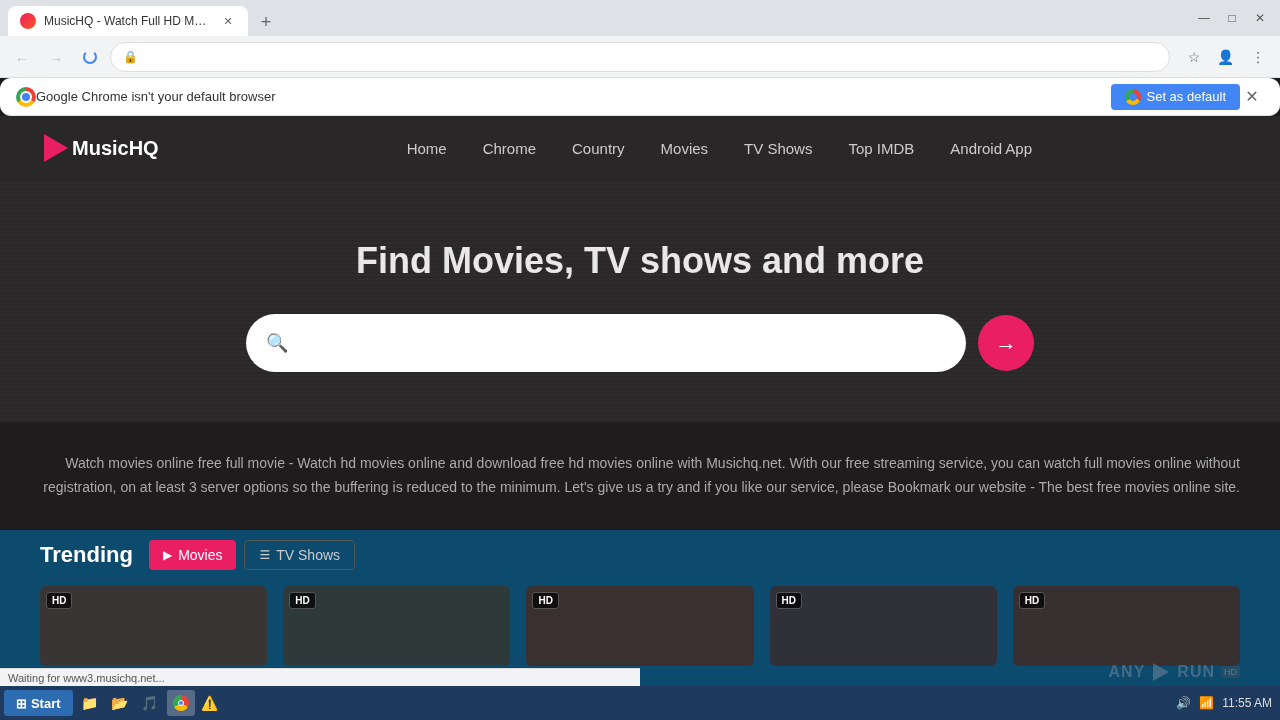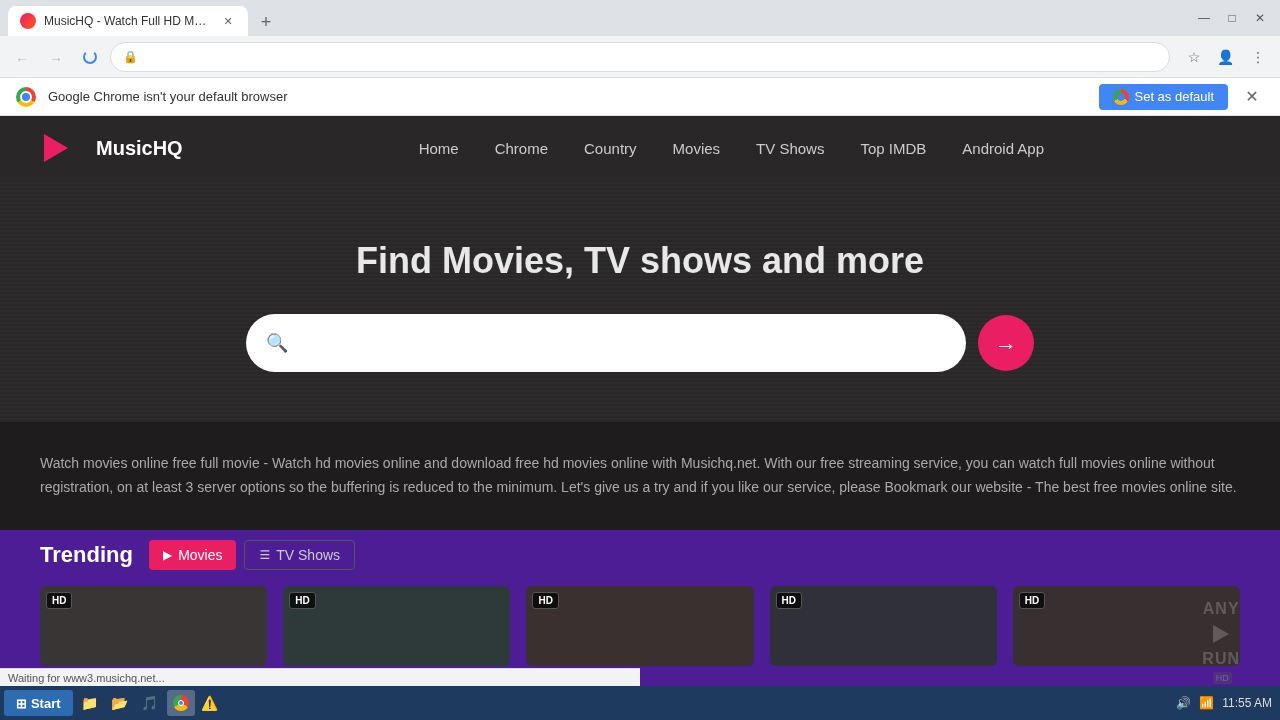--- a/index.html
+++ b/index.html
@@ -100,22 +100,22 @@
       cursor: pointer; color: #666; font-size: 14px;
     }
 
     
     .notification-bar {
       background: #fff;
       height: 38px;
       display: flex;
       align-items: center;
       padding: 4px 16px;
-      gap: 12px;
       border-bottom: 1px solid #e0e0e0;
+      border-radius: 11px;
     }
     .notif-text { font-size: 13px; color: #333; flex: 1; }
     .set-default-btn {
       background: #4285f4;
       color: #fff;
       border: none;
       border-radius: 4px;
       padding: 5px 14px;
       font-size: 13px;
       cursor: pointer;
@@ -137,21 +137,21 @@
     
     .site-nav {
       background: #2a2728;
       height: 64px;
       display: flex;
       align-items: center;
       padding: 0 40px;
       gap: 0;
     }
     .site-logo {
-      display: flex; align-items: center; gap: 24px; margin-right: 40px;
+      display: flex; align-items: center; gap: 0; margin-right: 40px;
     }
     .logo-icon {
       width: 32px; height: 32px;
     }
     .logo-text { font-size: 20px; font-weight: bold; color: #fff; }
     .nav-links { display: flex; align-items: center; gap: 4px; flex: 1; justify-content: center; }
     .nav-link {
       color: #ccc; text-decoration: none; padding: 8px 16px; font-size: 15px; cursor: pointer;
       border-radius: 4px;
     }
@@ -209,25 +209,26 @@
       cursor: pointer; font-size: 22px; color: #fff; flex-shrink: 0;
     }
 
     
     .description {
       background: #1e1c1d;
       padding: 30px 40px;
       font-size: 14px;
       color: #aaa;
       line-height: 1.7;
+      text-align: right;
     }
 
     
     .trending-section {
-      background: #4c1d95;
+      background: #0c4a6e;
       padding: 10px 40px 28px;
     }
     .trending-header {
       display: flex;
       align-items: center;
       gap: 16px;
       margin-bottom: 16px;
     }
     .trending-title { font-size: 22px; color: #fff; font-weight: bold; }
     .trending-tabs { display: flex; gap: 8px; }
@@ -467,21 +468,21 @@
           <span class="hd-badge">HD</span>
         </div>
         <div class="movie-card" style="background:#303038;">
           <span class="hd-badge">HD</span>
         </div>
         <div class="movie-card" style="background:#383030;">
           <span class="hd-badge">HD</span>
         </div>
       </div>
 
-      <div style="position:absolute; bottom:10px; right:40px; display:flex; align-items:center; gap:4px; opacity:0.35;flex-direction:column;">
+      <div style="position:absolute; bottom:10px; right:40px; display:flex; align-items:center; gap:4px; opacity:0.35;">
         <span style="font-size:16px; color:#aaa; font-weight:bold; letter-spacing:1px;">ANY</span>
         <svg width="24" height="24" viewBox="0 0 24 24">
           <polygon points="4,3 20,12 4,21" fill="#aaa"></polygon>
         </svg>
         <span style="font-size:16px; color:#aaa; font-weight:bold; letter-spacing:1px;">RUN</span>
         <span style="font-size:9px; background:#555; color:#ccc; padding:1px 3px; border-radius:2px; margin-left:2px;">HD</span>
       </div>
     </div>
   </div>
 </div>

